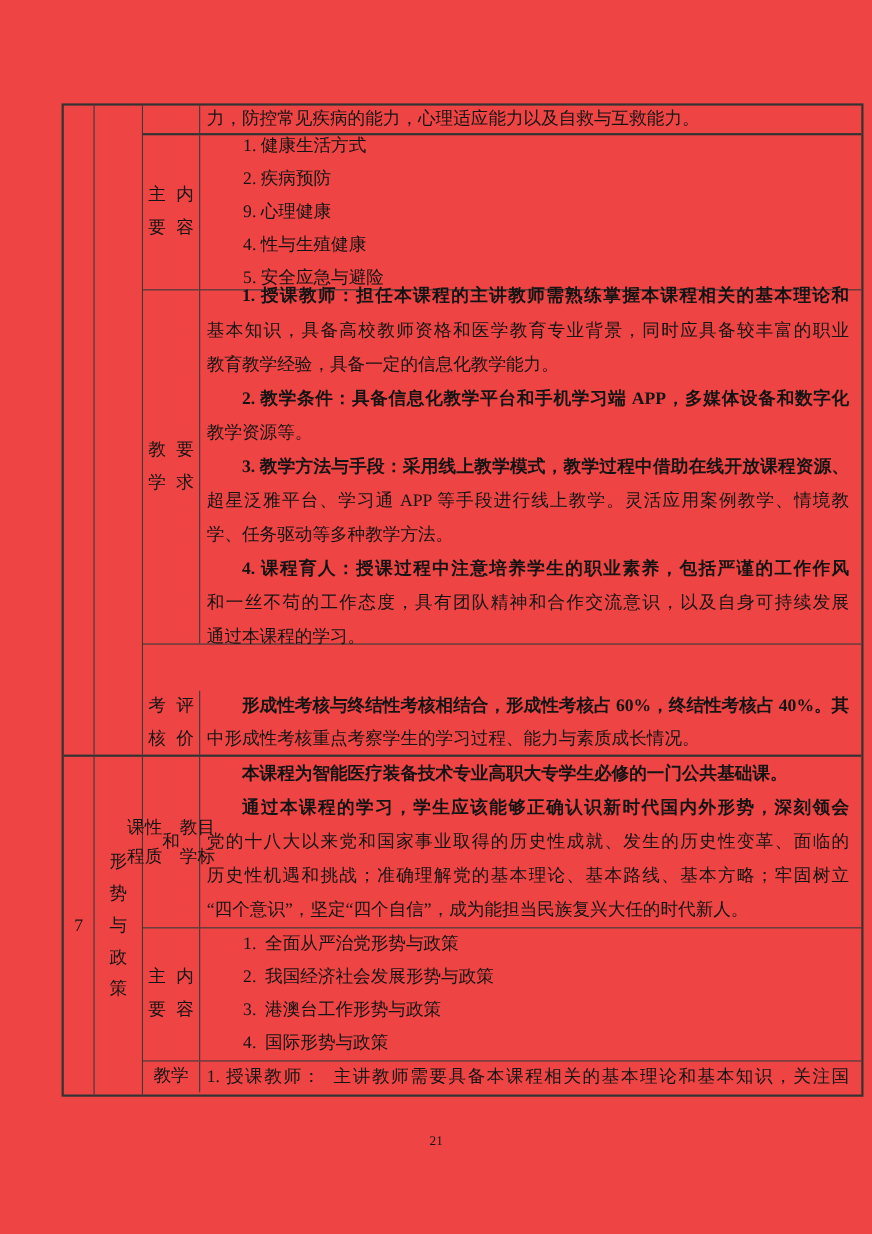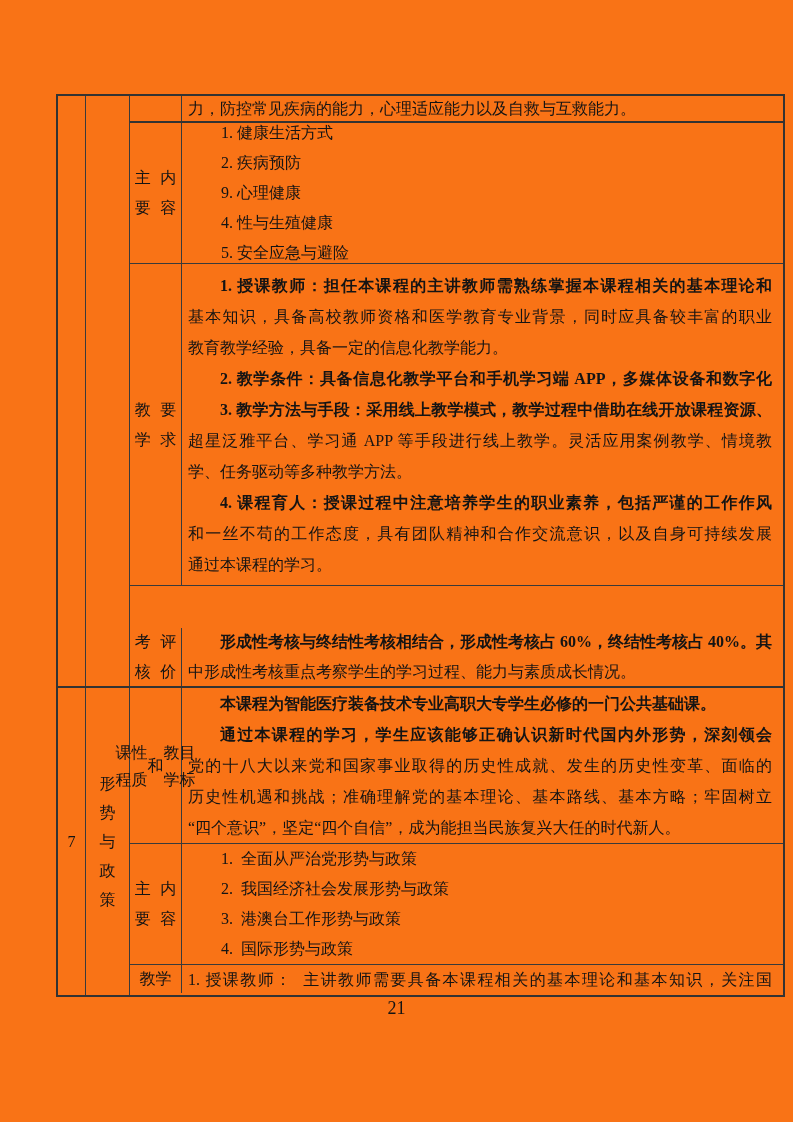--- a/index.html
+++ b/index.html
@@ -4,21 +4,21 @@
 <style>
   html, body { margin: 0; padding: 0; }
   body {
     width: 793px; height: 1122px;
     background: #ffffff;
     font-family: "Liberation Serif", "DejaVu Serif", serif;
     color: #141414;
     position: relative;
     overflow: hidden;
   }
-  .page { position: absolute; inset: 0; background: #f97316; }
+  .page { position: absolute; inset: 0; background: #ef4444; }
 
   .tbl {
     position: absolute;
     left: 56px; top: 94px;
     width: 729px; height: 903px;
     box-sizing: border-box;
     border: 2px solid #333333;
     display: flex; flex-direction: column;
     font-size: 16px;
   }
@@ -56,22 +56,22 @@
   .ln { white-space: pre-wrap; line-height: 31px; }
   .ln.lh30 { line-height: 30px; }
   .ln.lh27 { line-height: 27px; }
   .ind { text-indent: 32px; font-weight: bold; }
   .fill { text-align: justify; text-align-last: justify; }
   .li { padding-left: 33px; line-height: 30px; white-space: pre-wrap; }
 
   .vchar { line-height: 29px; text-align: center; }
 
   .page-number {
-    position: absolute; left: 0; top: 998px; width: 100%;
-    text-align: center; font-size: 18px;
+    position: absolute; left: 0; top: 1030px; width: 100%;
+    text-align: center; font-size: 12px;
   }
 </style>
 </head>
 <body>
 
 <div class="page">
 
   <div class="tbl">
 
     <div class="block block6">
@@ -103,20 +103,21 @@
         <div class="r r-req6">
           <div class="cell-label">
             <div>教学</div>
             <div>要求</div>
           </div>
           <div class="cell-content">
             <div class="ln ind fill">1. 授课教师：担任本课程的主讲教师需熟练掌握本课程相关的基本理论和</div>
             <div class="ln fill">基本知识，具备高校教师资格和医学教育专业背景，同时应具备较丰富的职业</div>
             <div class="ln">教育教学经验，具备一定的信息化教学能力。</div>
             <div class="ln ind fill">2. 教学条件：具备信息化教学平台和手机学习端 APP，多媒体设备和数字化</div>
+            <div class="ln">教学资源等。</div>
             <div class="ln ind fill">3. 教学方法与手段：采用线上教学模式，教学过程中借助在线开放课程资源、</div>
             <div class="ln fill">超星泛雅平台、学习通 APP 等手段进行线上教学。灵活应用案例教学、情境教</div>
             <div class="ln">学、任务驱动等多种教学方法。</div>
             <div class="ln ind fill">4. 课程育人：授课过程中注意培养学生的职业素养，包括严谨的工作作风</div>
             <div class="ln fill">和一丝不苟的工作态度，具有团队精神和合作交流意识，以及自身可持续发展</div>
             <div class="ln">通过本课程的学习。</div>
           </div>
         </div>
 
         <div class="r r-assess">

